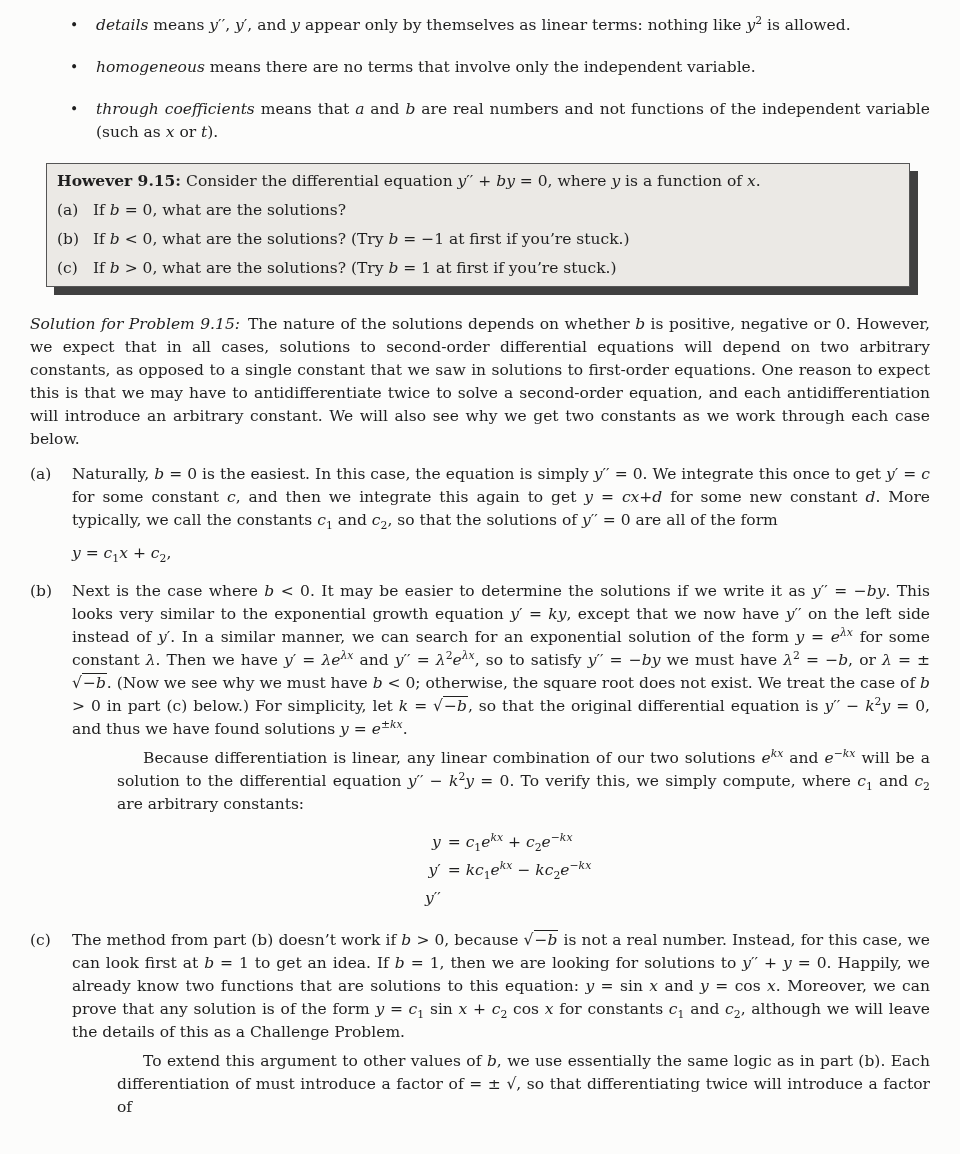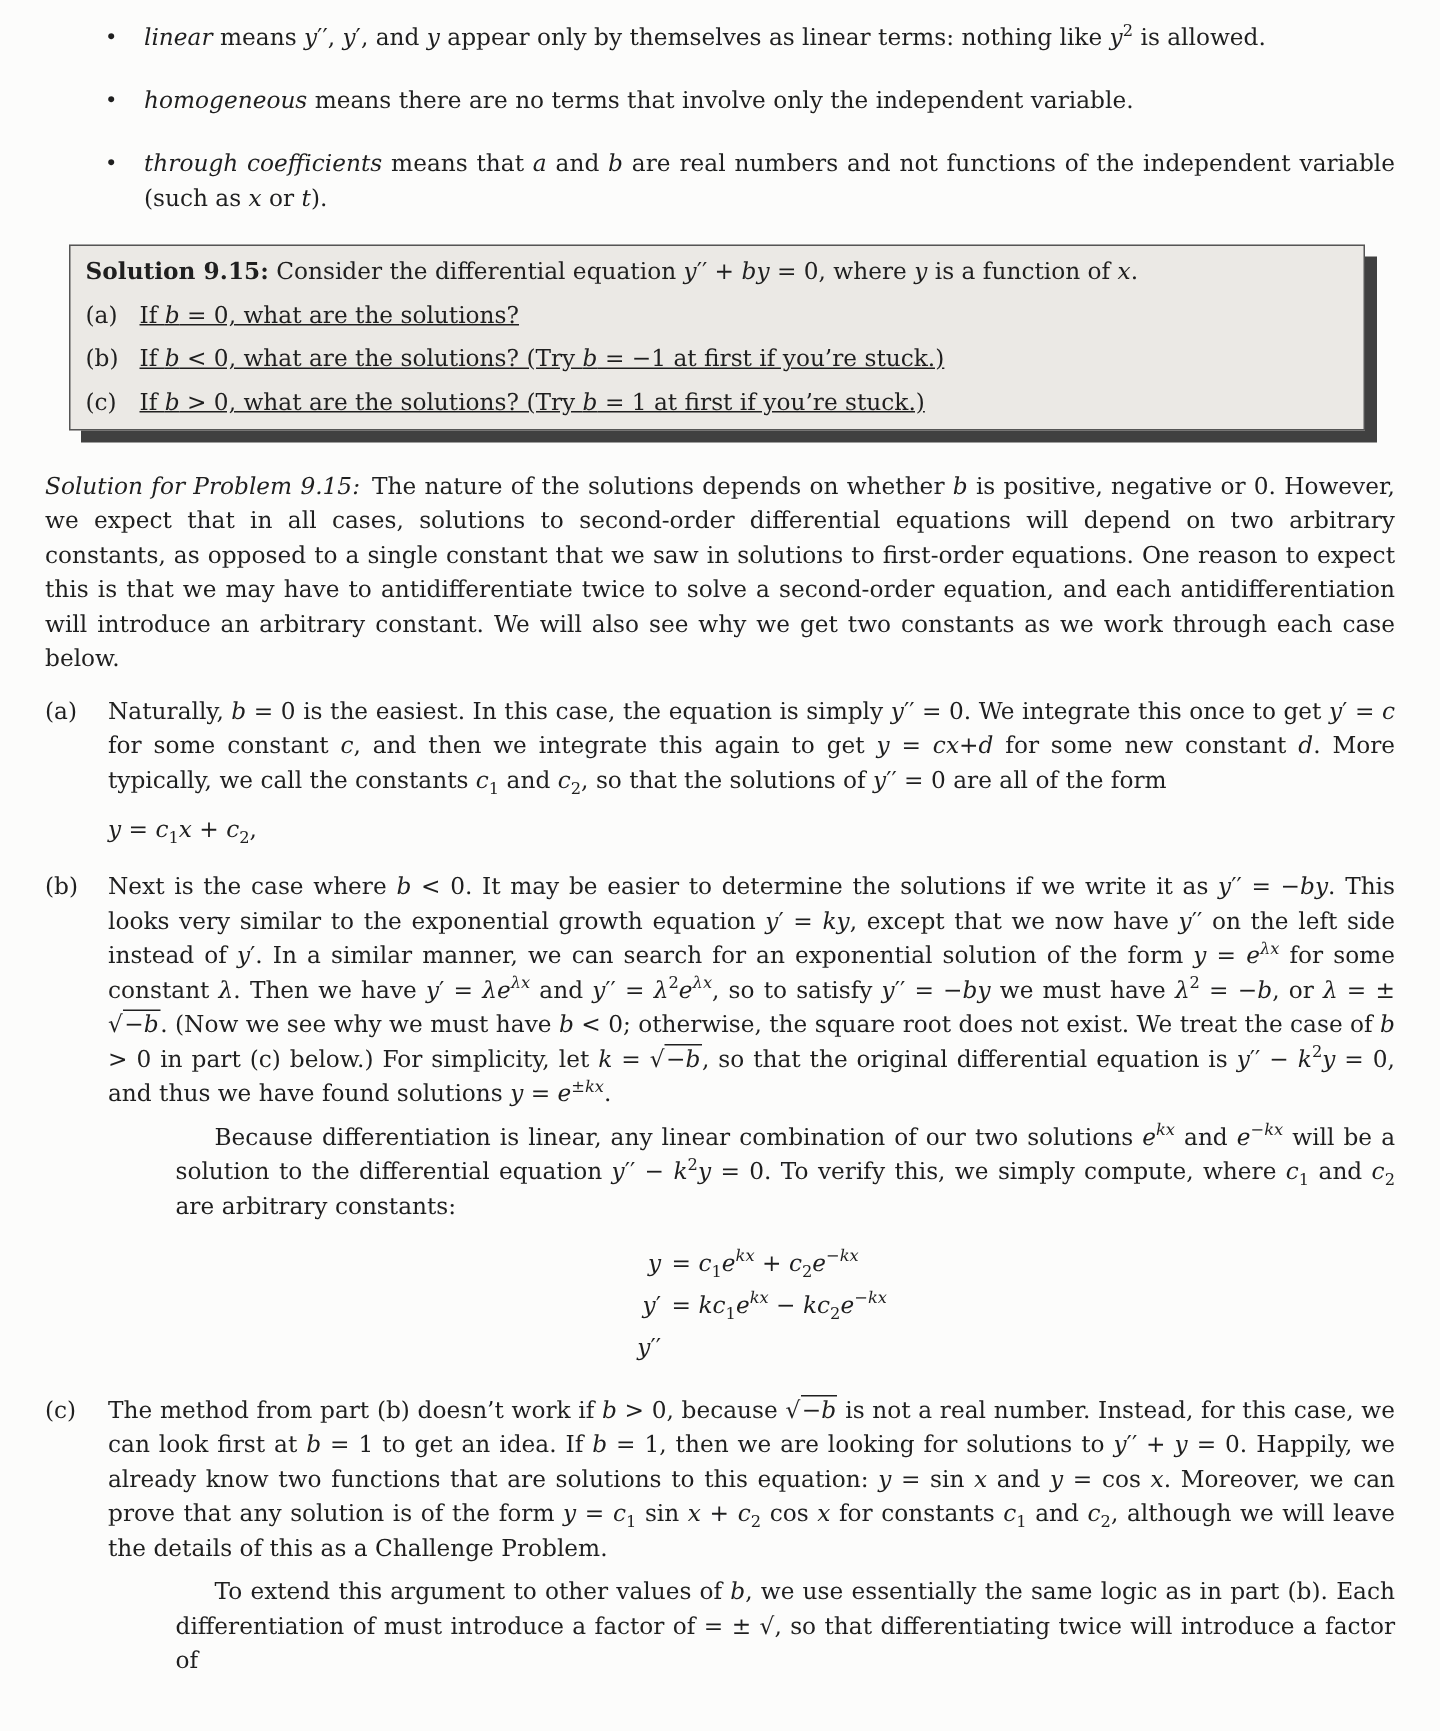--- a/index.html
+++ b/index.html
@@ -31,21 +31,21 @@
     margin-left: 16px; width: 864px;
     background: var(--box_bg, #ebe9e5);
     border: 1.5px solid var(--box_border, #555555);
     box-shadow: 8px 8px 0 var(--box_shadow, #404040);
     padding: 5px 10px 6px 10px;
     margin-bottom: 26px;
   }
   .pbox-title { margin-bottom: 5px; text-align: left; }
   .pbox-row { display: flex; margin: 6px 0 0 0; }
   .pbox-label { width: 36px; flex-shrink: 0; }
-  .pbox-text { flex: 1; text-align: left; text-decoration: underline; }
+  .pbox-text { flex: 1; text-align: left; }
 
   
   .solution { margin-bottom: 12px; }
   .solution-lead { font-style: italic; padding-right: 8px; }
 
   
   .item { display: flex; margin-bottom: 7px; }
   .item-label { width: 42px; flex-shrink: 0; }
   .item-body { flex: 1; }
   .item-body .cont { margin-top: 0; }
@@ -59,35 +59,35 @@
   .eq-rhs { text-align: right; padding-left: 7px; }
 </style>
 </head>
 <body>
 
 <div class="page">
 
   <div class="bullets">
     <div class="bullet">
       <span class="bullet-marker">•</span>
-      <span class="bullet-text"><i>linear</i> means <i>y</i>′′, <i>y</i>′, and <i>y</i> appear only by themselves as linear terms: nothing like <i>y</i><sup>2</sup> is allowed.</span>
+      <span class="bullet-text"><i>details</i> means <i>y</i>′′, <i>y</i>′, and <i>y</i> appear only by themselves as linear terms: nothing like <i>y</i><sup>2</sup> is allowed.</span>
     </div>
     <div class="bullet">
       <span class="bullet-marker">•</span>
       <span class="bullet-text"><i>homogeneous</i> means there are no terms that involve only the independent variable.</span>
     </div>
     <div class="bullet">
       <span class="bullet-marker">•</span>
       <span class="bullet-text"><i>through coefficients</i> means that <i>a</i> and <i>b</i> are real numbers and not functions of the independent variable (such as <i>x</i> or <i>t</i>).</span>
     </div>
   </div>
 
 
   <div class="pbox">
-    <p class="pbox-title"><b>Solution 9.15:</b> Consider the differential equation <i>y</i>′′ + <i>by</i> = 0, where <i>y</i> is a function of <i>x</i>.</p>
+    <p class="pbox-title"><b>However 9.15:</b> Consider the differential equation <i>y</i>′′ + <i>by</i> = 0, where <i>y</i> is a function of <i>x</i>.</p>
     <div class="pbox-row">
       <span class="pbox-label">(a)</span>
       <span class="pbox-text">If <i>b</i> = 0, what are the solutions?</span>
     </div>
     <div class="pbox-row">
       <span class="pbox-label">(b)</span>
       <span class="pbox-text">If <i>b</i> &lt; 0, what are the solutions? (Try <i>b</i> = −1 at first if you’re stuck.)</span>
     </div>
     <div class="pbox-row">
       <span class="pbox-label">(c)</span>

